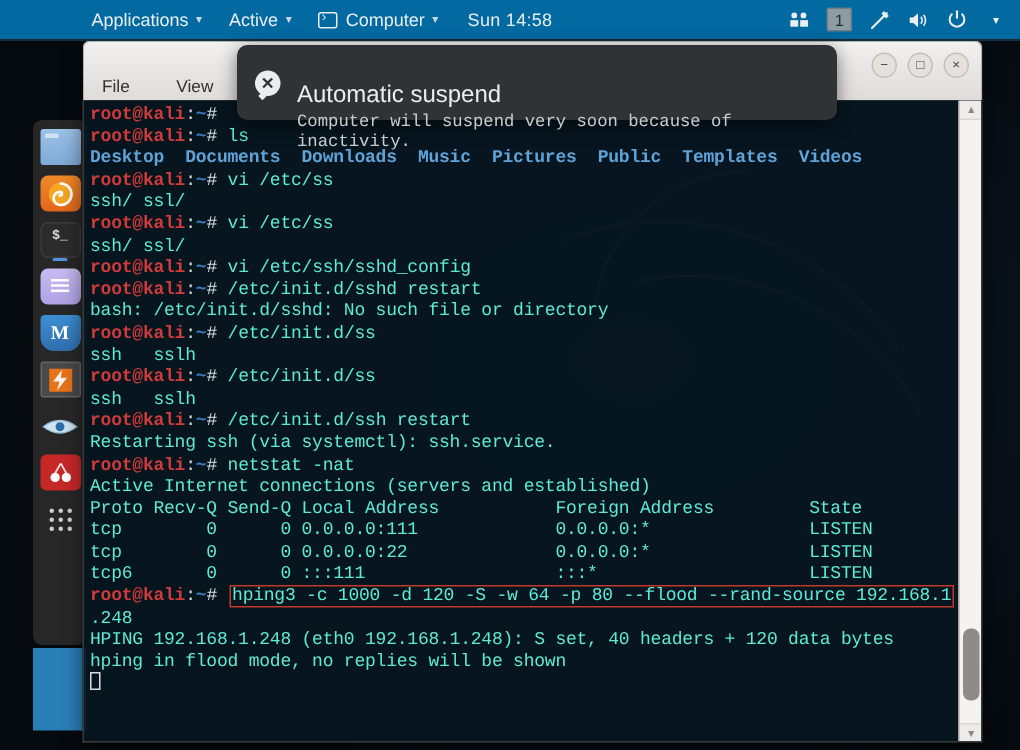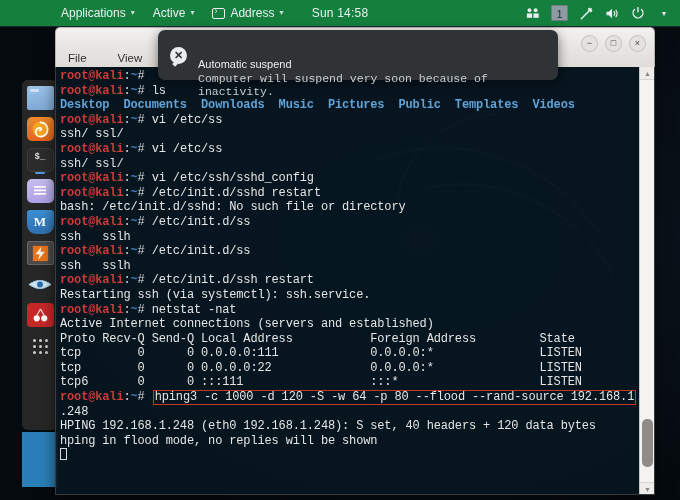--- a/index.html
+++ b/index.html
@@ -20,21 +20,21 @@
   .dragon {
     position:absolute;
     border:2px solid rgba(150,140,130,0.30);
     border-color:rgba(150,140,130,0.30) transparent transparent transparent;
     border-radius:50%;
   }
 
   
   #top-panel {
     position:absolute; top:0; left:0; width:680px; height:27px;
-    background:#15803d;
+    background:#0369a1;
     display:flex; align-items:center;
     color:#e8eef1; font-size:12px;
     z-index:60;
     border-bottom:1px solid #1d272e;
   }
   .panel-item {
     display:flex; align-items:center; gap:5px;
     padding:0 9px; height:27px; cursor:default;
     white-space:nowrap;
   }
@@ -152,21 +152,21 @@
     color:#d4d9dc;
     padding-left:4px;
     white-space:pre;
     letter-spacing:-0.15px;
   }
   .ln { height:14.6px; }
   .prompt-u { color:#cf3a3a; font-weight:bold; }
   .prompt-p { color:#3b7bbf; font-weight:bold; }
   .prompt-h { color:#d8dde0; }
   .dir      { color:#5fa3d8; font-weight:bold; }
-  .out      { color:#e5e5e5; }
+  .out      { color:#5eead4; }
   .hl-box {
     display:inline-block;
     border:1.5px solid #c0392b;
     padding:0 1px;
     margin-left:1px;
     line-height:13px;
   }
   #cursor {
     display:inline-block; width:7px; height:12px;
     border:1.4px solid #d9dde0; vertical-align:-2px;
@@ -207,21 +207,21 @@
     display:flex; align-items:center; justify-content:center;
     font-size:11px; font-weight:bold; flex:none; margin-right:11px;
     position:relative;
   }
   #notif-icon::after {
     content:""; position:absolute; bottom:-2px; left:3px;
     width:4px; height:4px; background:#e9edf0;
     transform:rotate(45deg);
   }
   #notif-text { display:flex; flex-direction:column; gap:2px; }
-  #notif-title { font-size:11px;margin-top:46px; }
+  #notif-title { font-size:16px;margin-top:46px; }
   #notif-body  { font-size:11.5px; color:#c6ccd0;font-family:Liberation Mono, monospace; }
 </style>
 </head>
 <body>
 
 <div id="desktop">
   <div class="dragon" style="left:300px; top:150px; width:320px; height:260px; transform:rotate(18deg);"></div>
   <div class="dragon" style="left:350px; top:190px; width:280px; height:210px; transform:rotate(25deg);"></div>
   <div class="dragon" style="left:390px; top:120px; width:180px; height:150px; transform:rotate(-40deg);"></div>
 </div>
@@ -314,21 +314,21 @@
     <div class="panel-item">
       <span>Applications</span>
       <span class="caret">▾</span>
     </div>
     <div class="panel-item">
       <span>Active</span>
       <span class="caret">▾</span>
     </div>
     <div class="panel-item">
       <span class="term-mini"></span>
-      <span>Address</span>
+      <span>Computer</span>
       <span class="caret">▾</span>
     </div>
   </div>
 
   <div id="panel-clock">Sun 14:58</div>
 
   <div id="panel-right">
     <span class="tray-icon">
       <svg width="14" height="12" viewBox="0 0 16 13">
         <circle cx="4" cy="3.4" r="2.2" fill="#e8eef1"></circle>

